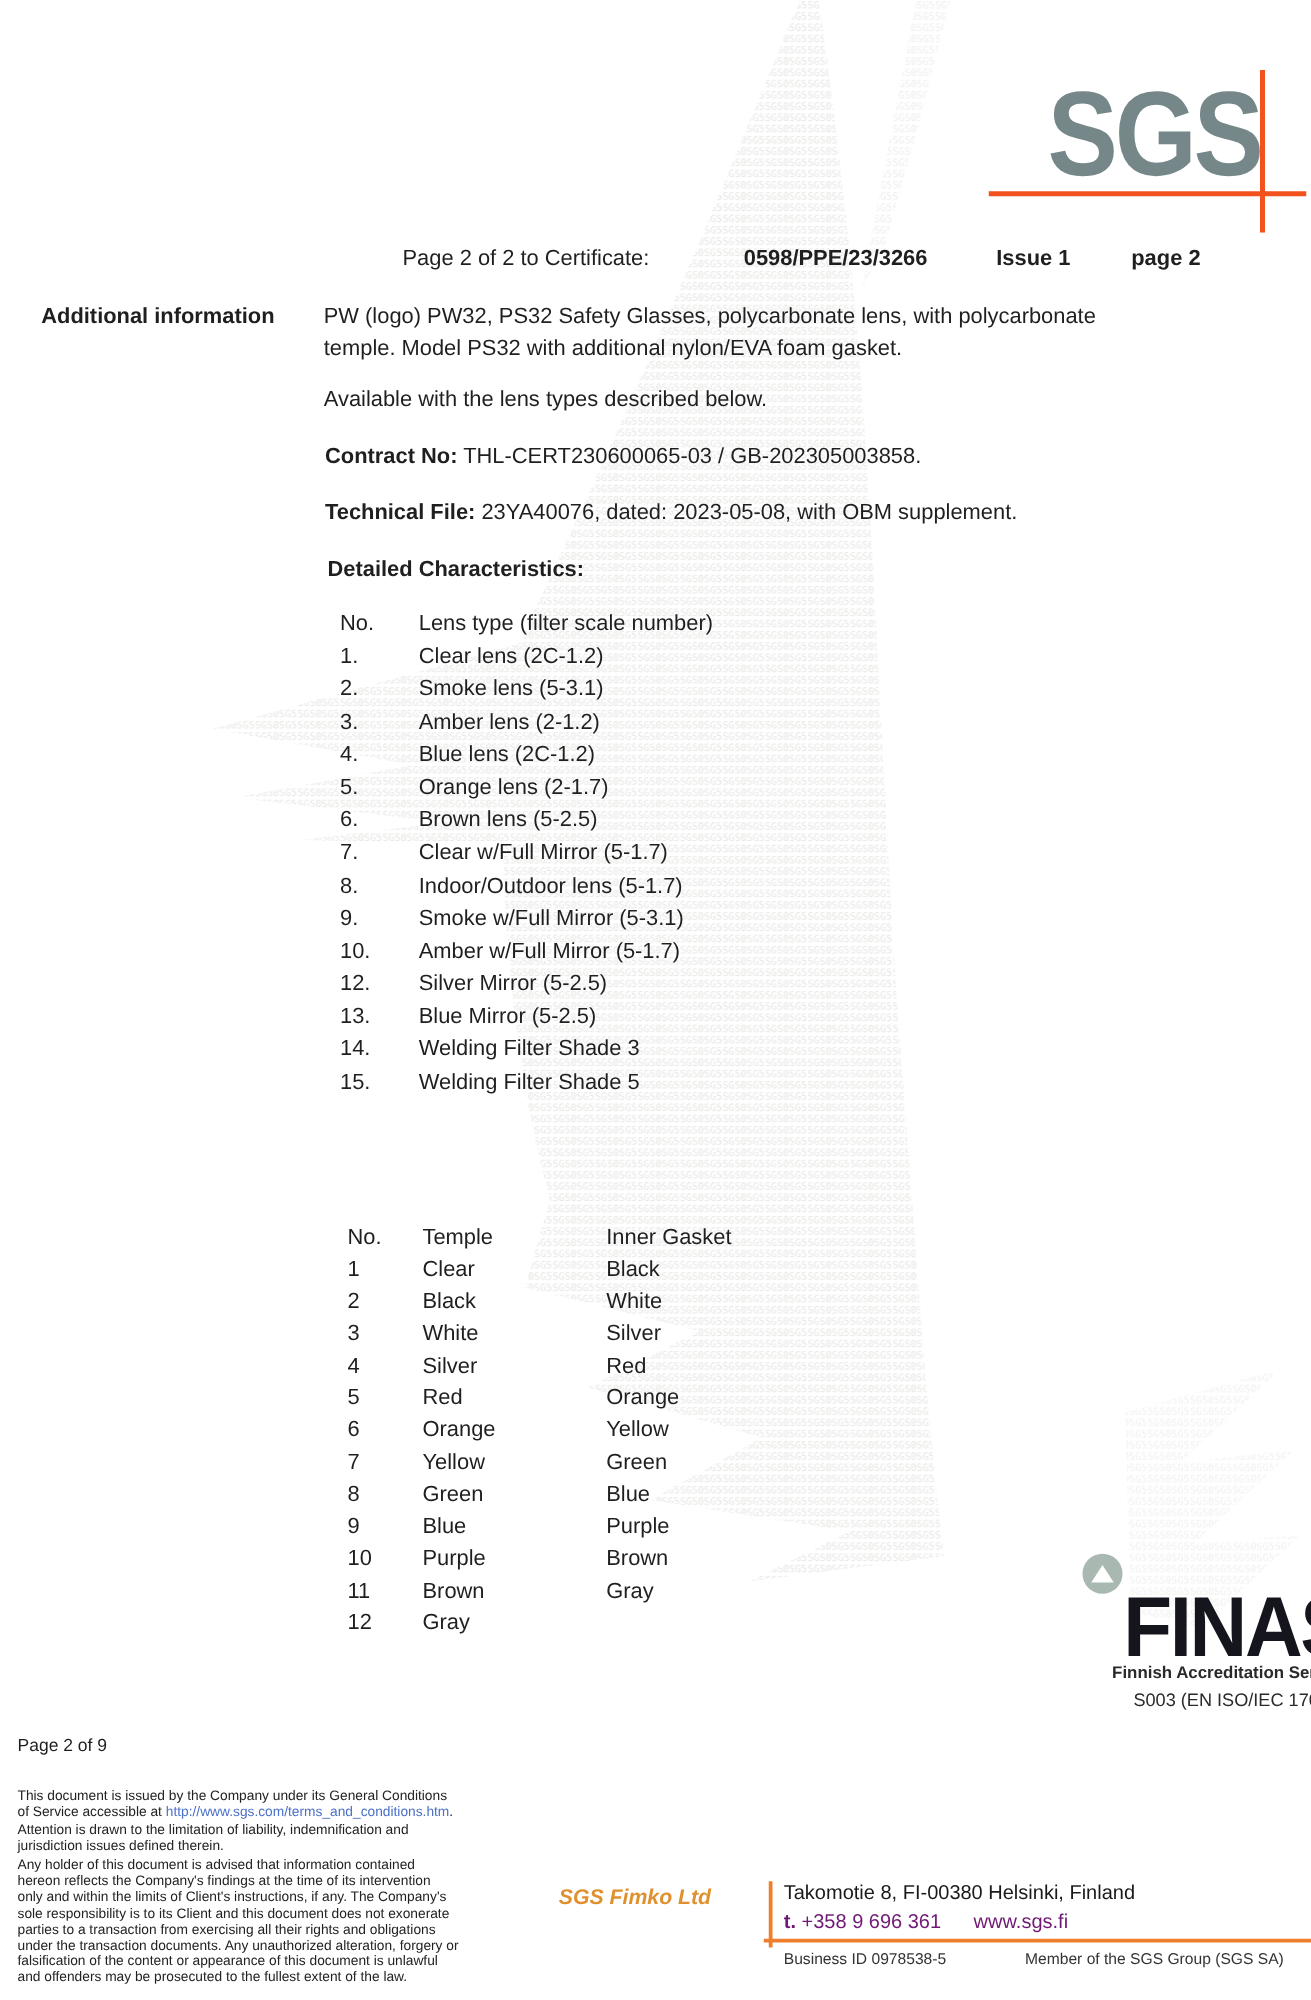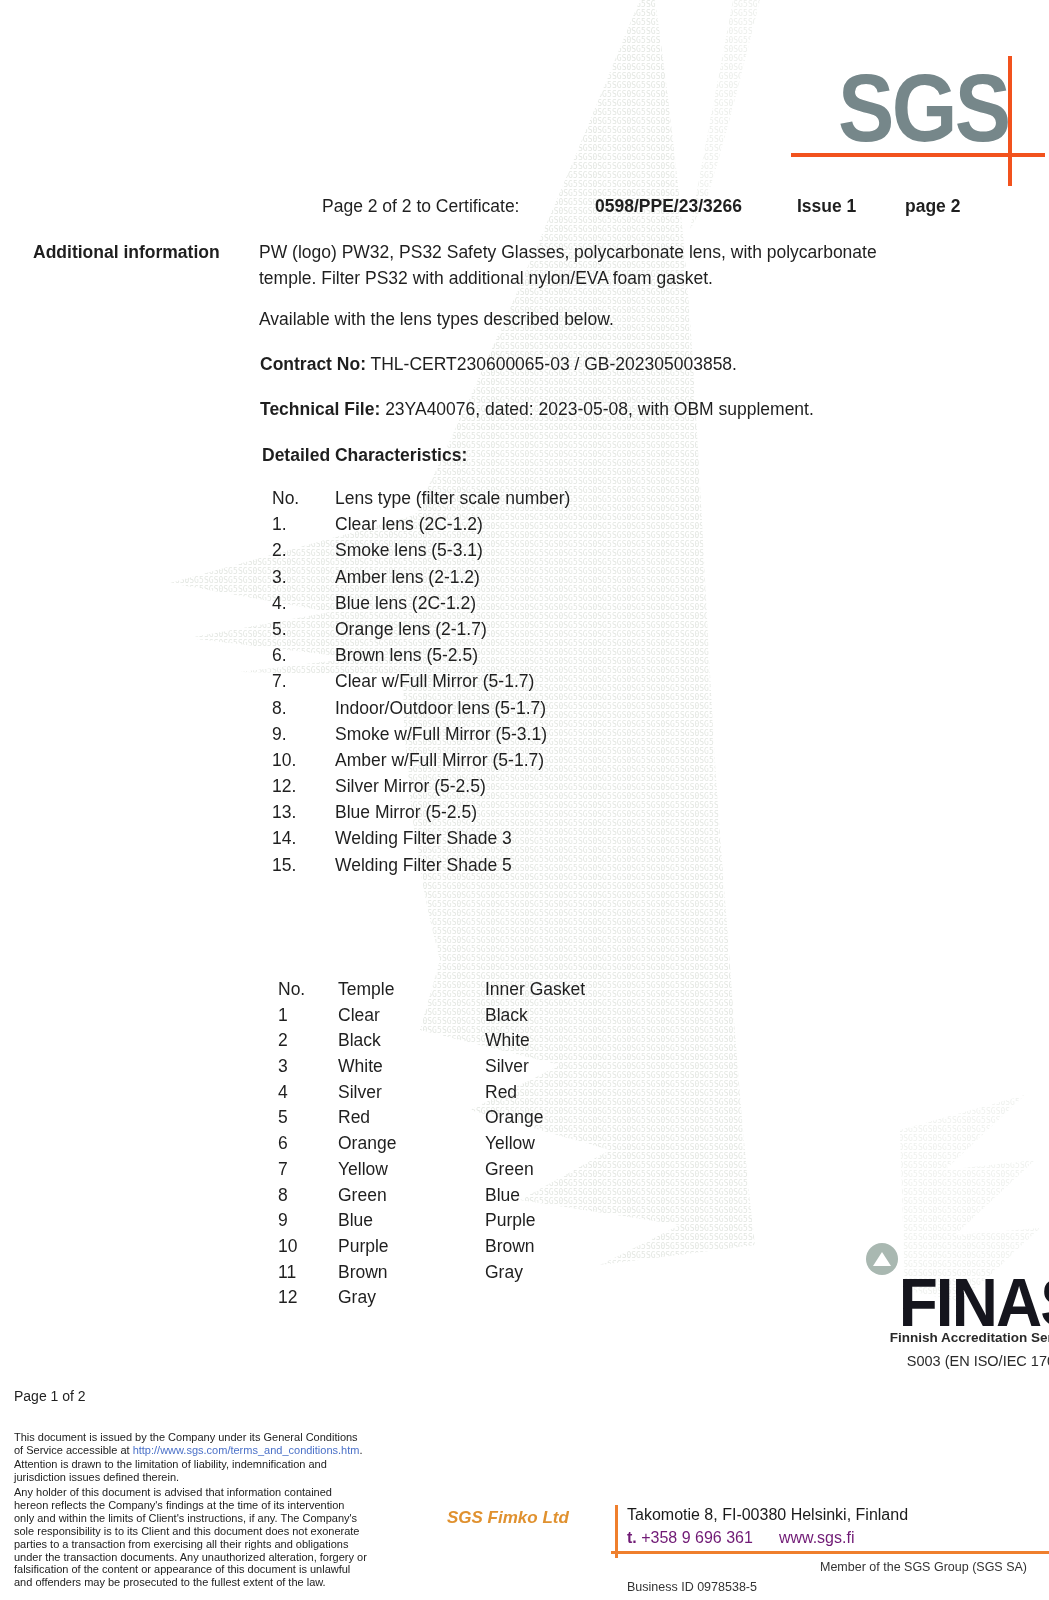--- a/index.html
+++ b/index.html
@@ -65,21 +65,21 @@
   .legal1{top:1417px;line-height:13.5px;}
   .legal2{top:1486px;line-height:12.9px;}
   .link{color:#4a70c8;text-decoration:none;cursor:pointer;}
 
   .company{left:447px;top:1508px;font-size:17px;font-weight:bold;color:#e0912f;font-style:italic;}
   .f-vline{left:615px;top:1505px;width:3px;height:53px;background:#ef7f2d;}
   .f-hline{left:611px;top:1551px;width:438px;height:3px;background:#ef7f2d;}
   .address{left:627px;top:1506px;font-size:16px;color:#1a1a1a;}
   .phone{left:627px;top:1529px;font-size:16px;color:#701a75;}
   .phone .web{margin-left:26px;}
-  .business{left:627px;top:1560px;font-size:12.5px;color:#333;margin-top:20px;}
+  .business{left:627px;top:1560px;font-size:12.5px;color:#333;}
   .member{left:820px;top:1560px;font-size:12.5px;color:#333;}
 
   .wm{left:0;top:0;pointer-events:none;}
 </style>
 </head>
 <body>
 
 <div class="page">
 
   <svg class="abs wm" width="1049" height="1600" viewBox="0 0 1049 1600">
@@ -103,21 +103,21 @@
   <div class="abs sgs-hline"></div>
   <div class="abs sgs-vline"></div>
 
   <span class="abs hdr" style="left:322px">Page 2 of 2 to Certificate:</span>
   <span class="abs hdr b" style="left:595px">0598/PPE/23/3266</span>
   <span class="abs hdr b" style="left:797px">Issue 1</span>
   <span class="abs hdr b" style="left:905px">page 2</span>
 
   <div class="abs body-txt bold" style="left:33px;top:240px">Additional information</div>
   <div class="abs body-txt pre" style="left:259px;top:240px;width:710px">PW (logo) PW32, PS32 Safety Glasses, polycarbonate lens, with polycarbonate
-temple. Filter PS32 with additional nylon/EVA foam gasket.</div>
+temple. Model PS32 with additional nylon/EVA foam gasket.</div>
   <div class="abs body-txt" style="left:259px;top:307px">Available with the lens types described below.</div>
 
   <div class="abs body-txt" style="left:260px;top:352px">
     <span class="bold">Contract No:</span><span> THL-CERT230600065-03 / GB-202305003858.</span>
   </div>
   <div class="abs body-txt" style="left:260px;top:397px">
     <span class="bold">Technical File:</span><span> 23YA40076, dated: 2023-05-08, with OBM supplement.</span>
   </div>
 
   <div class="abs body-txt bold" style="left:262px;top:443px">Detailed Characteristics:</div>
@@ -285,21 +285,21 @@
       </div>
   </div>
 
   <div class="abs finas-circle">
     <div class="finas-tri"></div>
   </div>
   <div class="abs finas-word">FINAS</div>
   <div class="abs finas-sub">Finnish Accreditation Service</div>
   <div class="abs finas-acc">S003 (EN ISO/IEC 17065)</div>
 
-  <div class="abs pagelabel">Page 1 of 2</div>
+  <div class="abs pagelabel">Page 2 of 9</div>
 
   <div class="abs legal legal2 pre" style="width:430px">Any holder of this document is advised that information contained
 hereon reflects the Company's findings at the time of its intervention
 only and within the limits of Client's instructions, if any.  The Company's
 sole responsibility is to its Client and this document does not exonerate
 parties to a transaction from exercising all their rights and obligations
 under the transaction documents. Any unauthorized alteration, forgery or
 falsification of the content or appearance of this document is unlawful
 and offenders may be prosecuted to the fullest extent of the law.</div>
 

